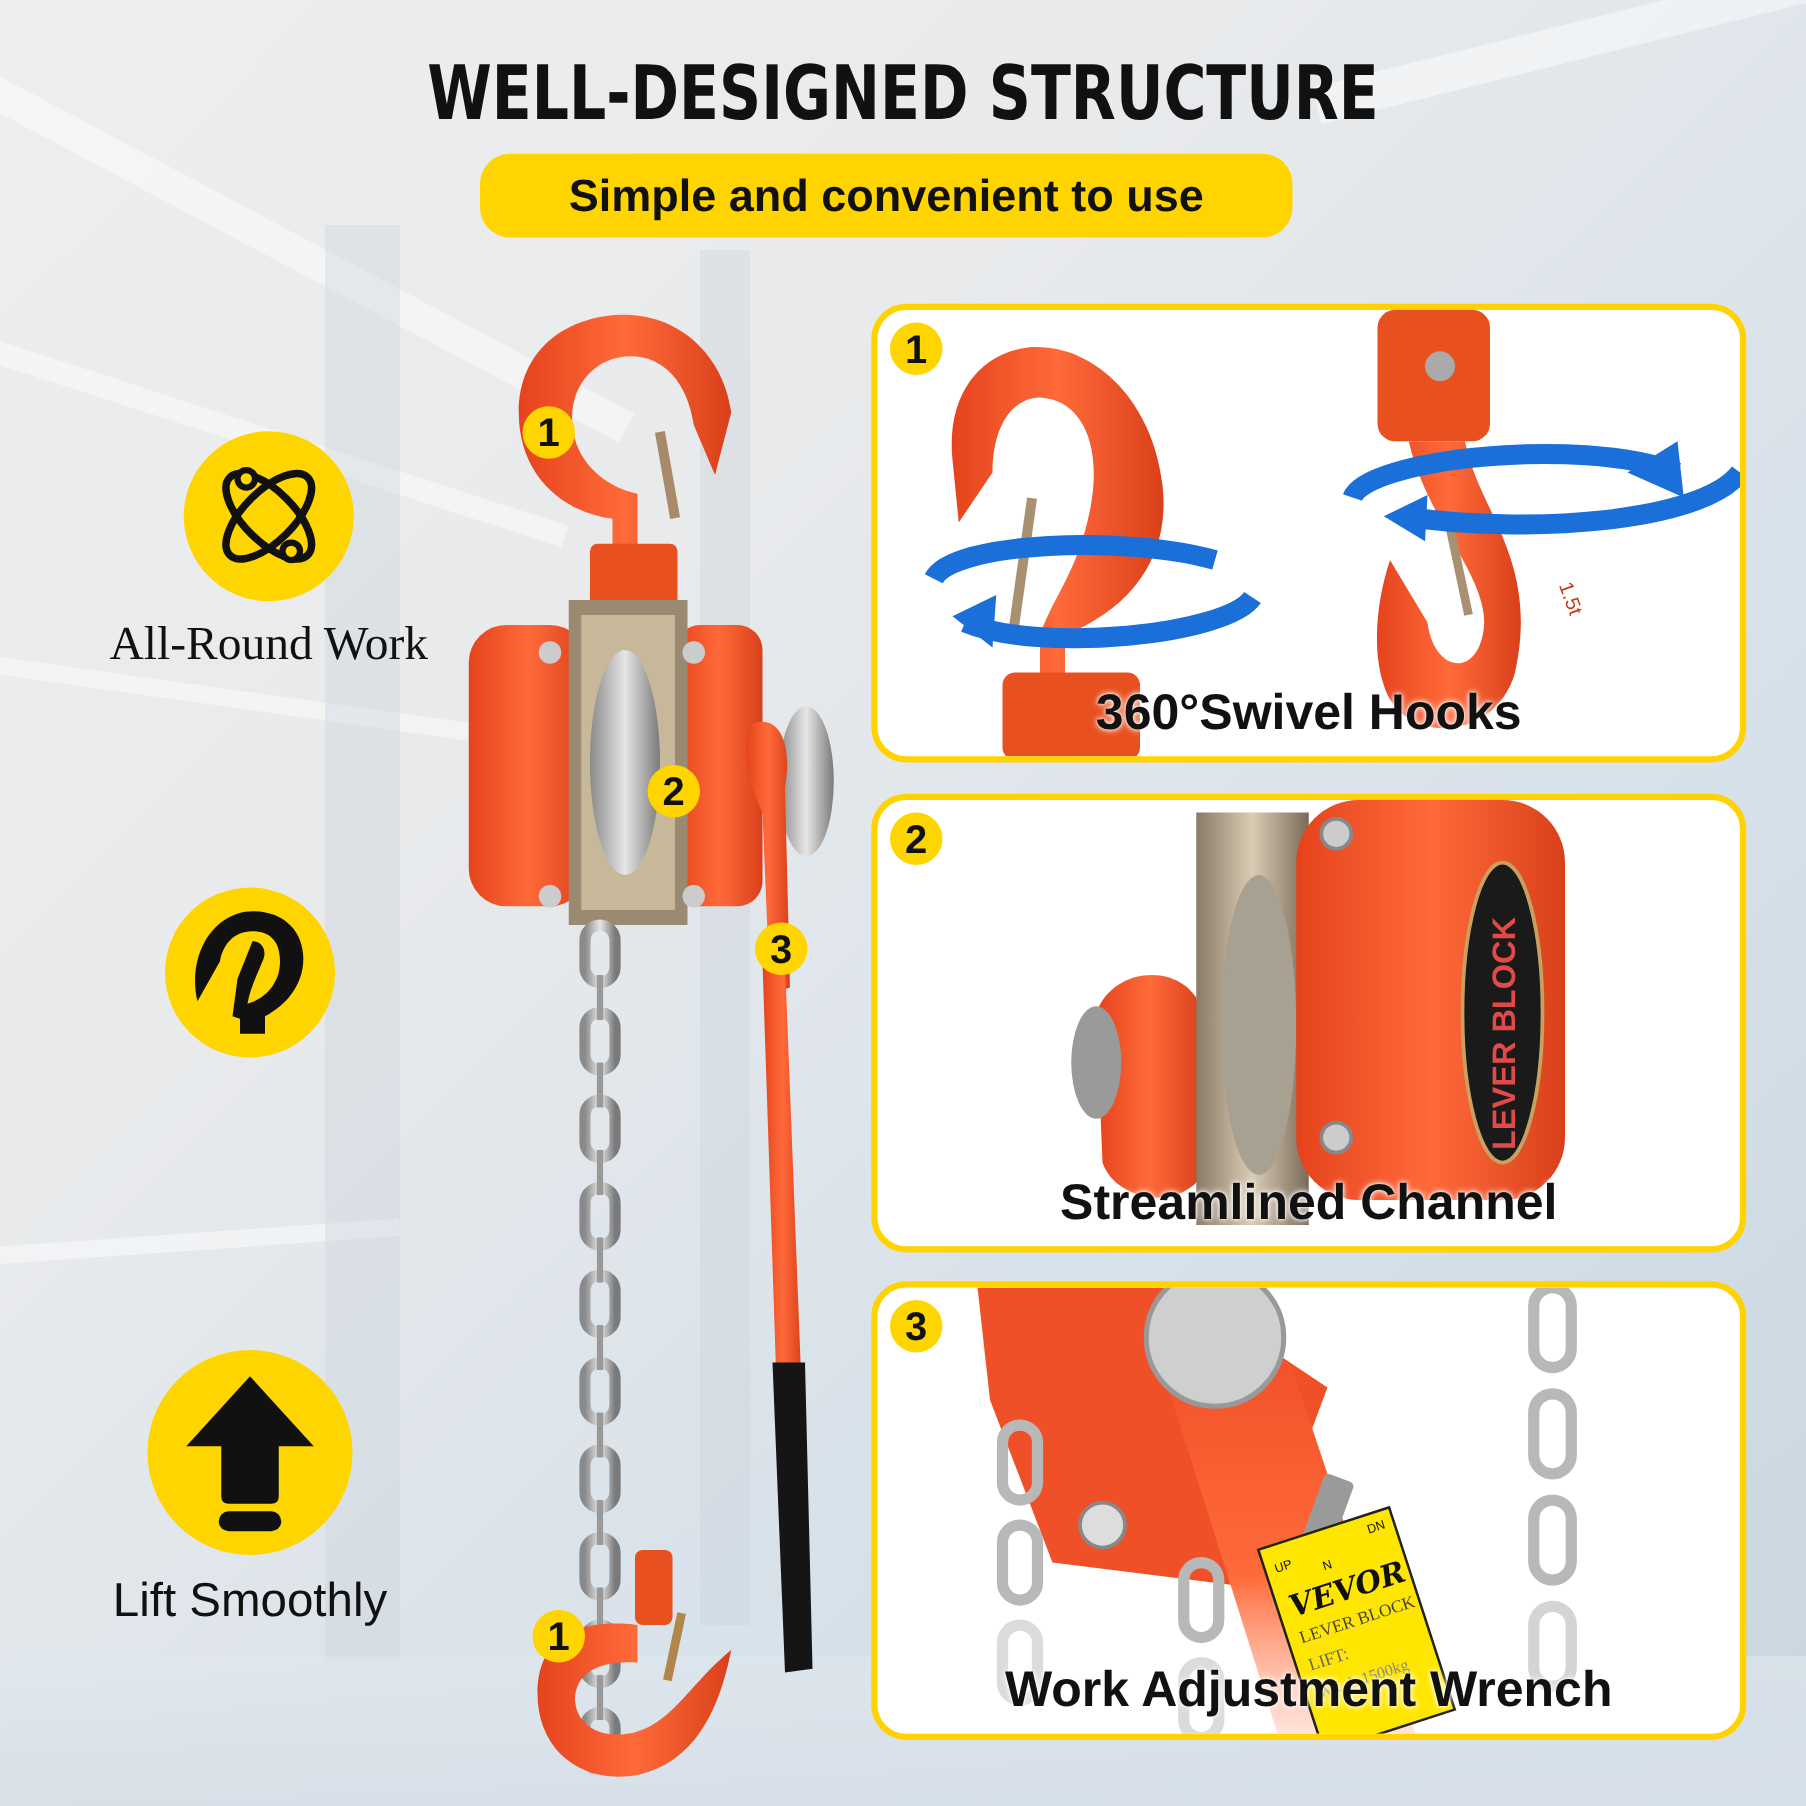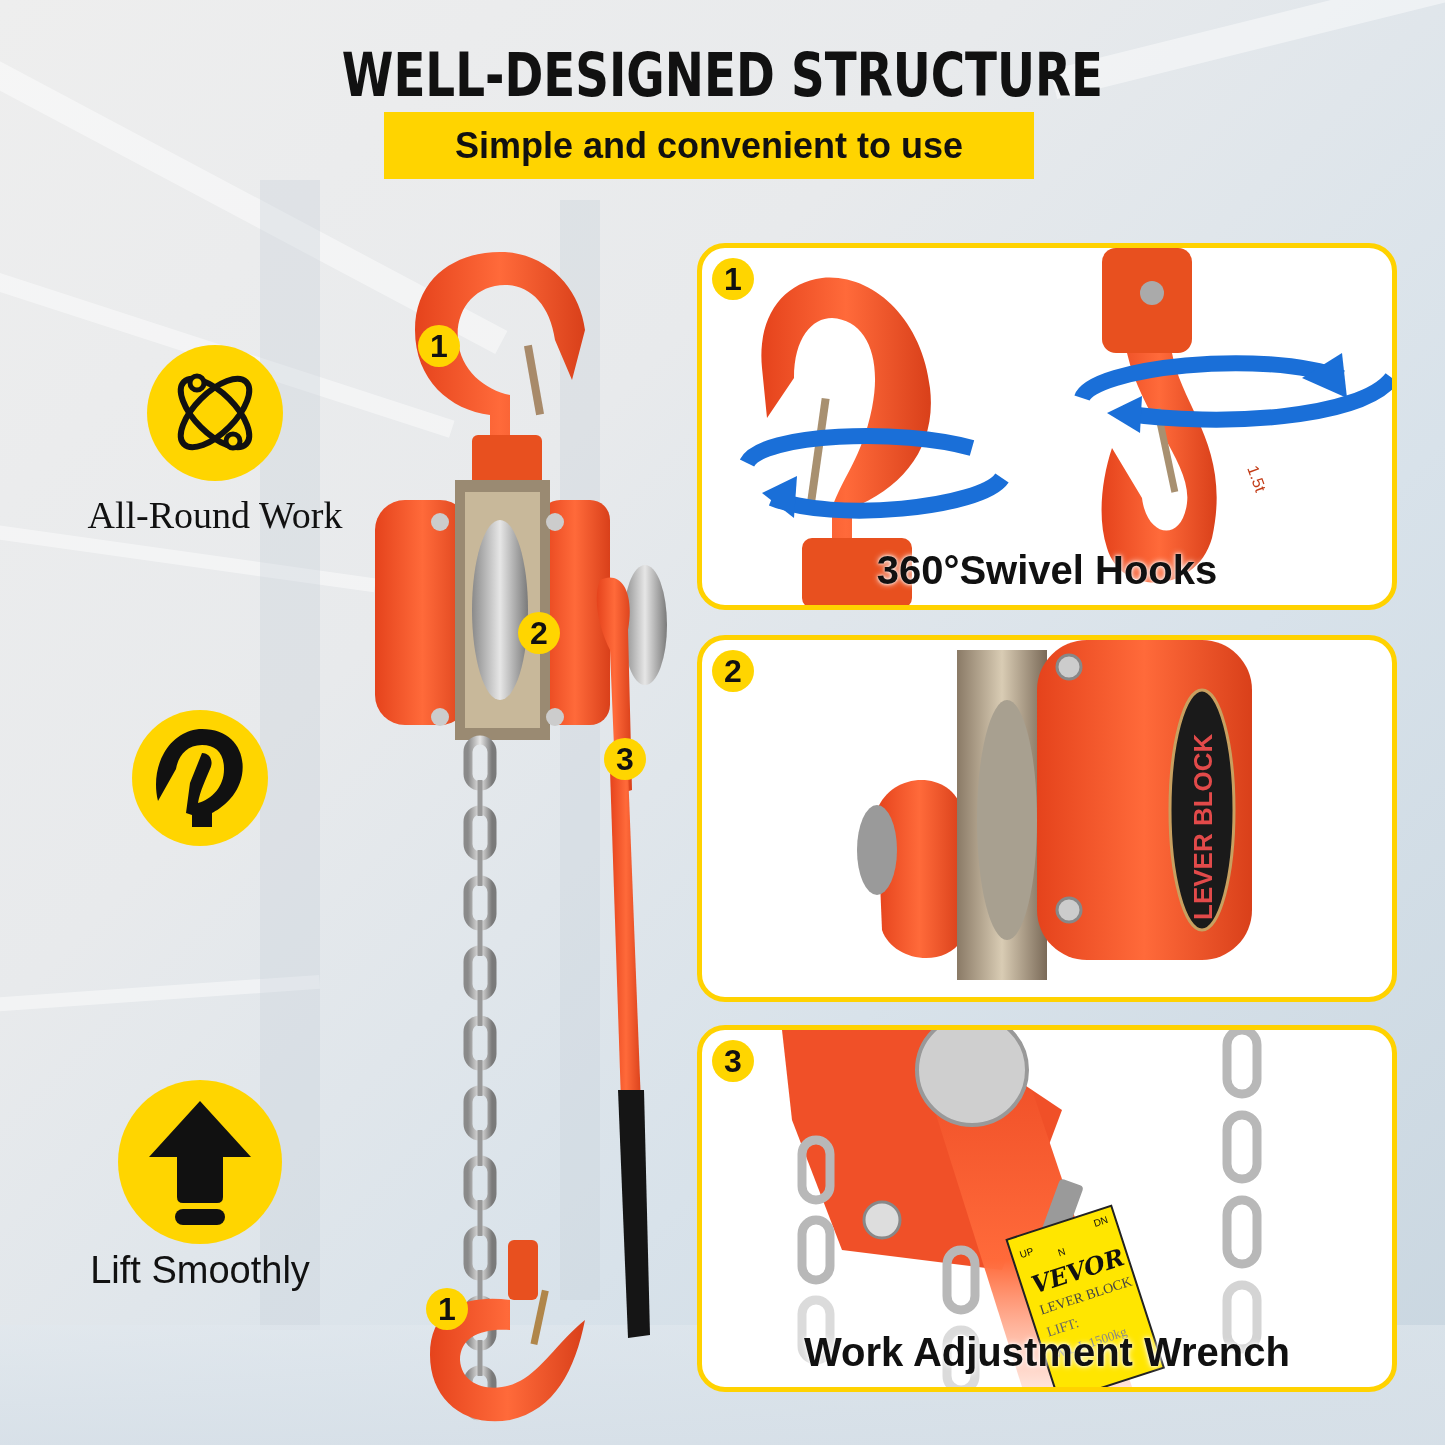--- a/index.html
+++ b/index.html
@@ -12,22 +12,22 @@
   .bg-col { position: absolute; background: rgba(200,210,218,0.35); }
   .bg-floor { position: absolute; left: 0; right: 0; bottom: 0; height: 120px;
     background: linear-gradient(180deg, rgba(225,232,238,0.6), rgba(215,224,232,0.9)); }
 
   .title {
     position: absolute; left: 0; width: 1445px; top: 40px; text-align: center;
     font-family: "DejaVu Sans", sans-serif; font-weight: bold; font-size: 60px;
     letter-spacing: 0px; color: #111; transform: scaleX(0.78); transform-origin: 722px 0;
   }
   .subtitle-band {
-    position: absolute; left: 384px; top: 112px; width: 650px; height: 67px;
-    background: #ffd400; display: flex; align-items: center; justify-content: center;
+    position: absolute; left: 384px; top: 123px; width: 650px; height: 67px;
+    background: #ffd400; display: flex; align-items: center; justify-content: center; border-radius: 24px;
   }
   .subtitle-band span { font-weight: bold; font-size: 36px; color: #111; }
 
   .feature { position: absolute; width: 300px; text-align: center; }
   .feature .circle {
     width: 136px; height: 136px; border-radius: 50%; background: #ffd500;
     margin: 0 auto; display: flex; align-items: center; justify-content: center;
   }
   .feature .label { font-size: 38px; color: #111; margin-top: 12px; white-space: nowrap; }
 
@@ -96,21 +96,21 @@
   </div>
 </div>
 
 <div class="feature" style="left:50px;top:1080px;">
   <div class="circle" style="width:164px;height:164px;">
     <svg width="110" height="130" viewBox="0 0 110 130">
       <path fill="#111" d="M55 4 L106 60 L78 60 L78 100 Q78 106 72 106 L38 106 Q32 106 32 100 L32 60 L4 60 Z"></path>
       <rect x="30" y="112" width="50" height="16" rx="8" fill="#111"></rect>
     </svg>
   </div>
-  <div class="label" style="margin-top:5px;">Lift Smoothly</div>
+  <div class="label" style="margin-top:16px;">Lift Smoothly</div>
 </div>
 
 <div class="product">
   <svg width="330" height="1215" viewBox="0 0 330 1215">
     <defs>
       <linearGradient id="og" x1="0" x2="1">
         <stop offset="0" stop-color="#e5431c"></stop>
           <stop offset="0.5" stop-color="#ff6a3a"></stop>
           <stop offset="1" stop-color="#d9401a"></stop>
       </linearGradient>
@@ -227,20 +227,21 @@
     <path d="M175 170 C190 130 250 130 260 170 L260 300 C240 330 190 320 180 290 Z" fill="url(#o2)"></path>
     <ellipse cx="175" cy="210" rx="20" ry="45" fill="#9a9a9a"></ellipse>
     <rect x="255" y="10" width="90" height="330" fill="url(#s2)"></rect>
     <ellipse cx="305" cy="180" rx="30" ry="120" fill="#a8a090"></ellipse>
     <rect x="335" y="0" width="215" height="320" rx="50" fill="url(#o2)"></rect>
     <ellipse cx="500" cy="170" rx="32" ry="120" fill="#1a1a1a" stroke="#c8a060" stroke-width="3"></ellipse>
     <text x="510" y="280" font-family="Liberation Sans, sans-serif" font-weight="bold" font-size="26" fill="#e24a4a" transform="rotate(-90 510 280)">LEVER  BLOCK</text>
     <circle cx="367" cy="27" r="12" fill="#ccc" stroke="#888" stroke-width="3"></circle>
     <circle cx="367" cy="270" r="12" fill="#ccc" stroke="#888" stroke-width="3"></circle>
   </svg>
+  <div class="caption">Streamlined Channel</div>
 </div>
 
 <div class="panel" style="top:1025px;height:357px;">
   <div class="badge">3</div>
   <svg class="art" width="690" height="357" viewBox="0 0 690 357">
     <defs>
       <linearGradient id="o3" x1="0" x2="0" y1="0" y2="1">
           <stop offset="0" stop-color="#f05028"></stop>
           <stop offset="0.6" stop-color="#ff6a3a"></stop>
           <stop offset="1" stop-color="#ffd0c0" stop-opacity="0.6"></stop>

